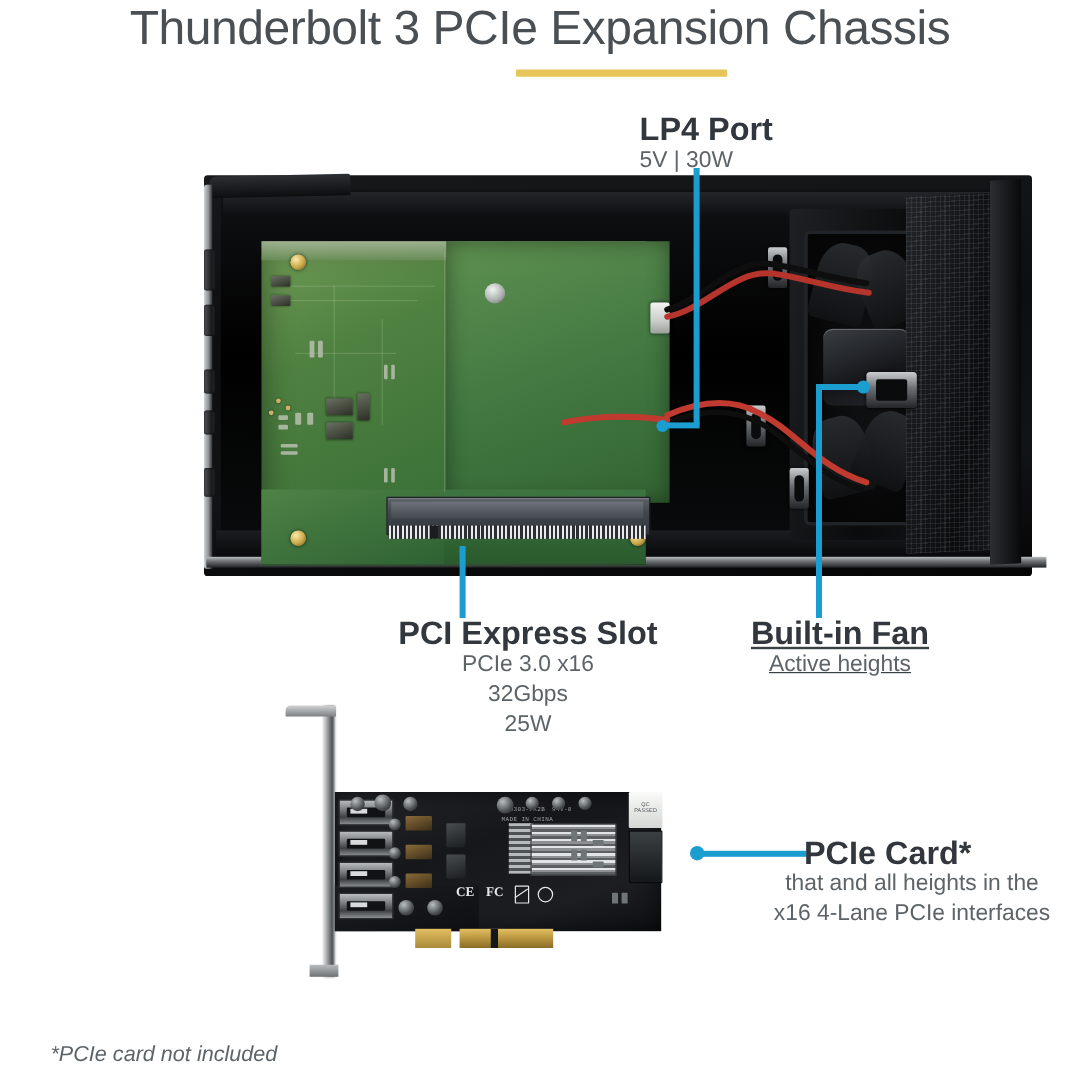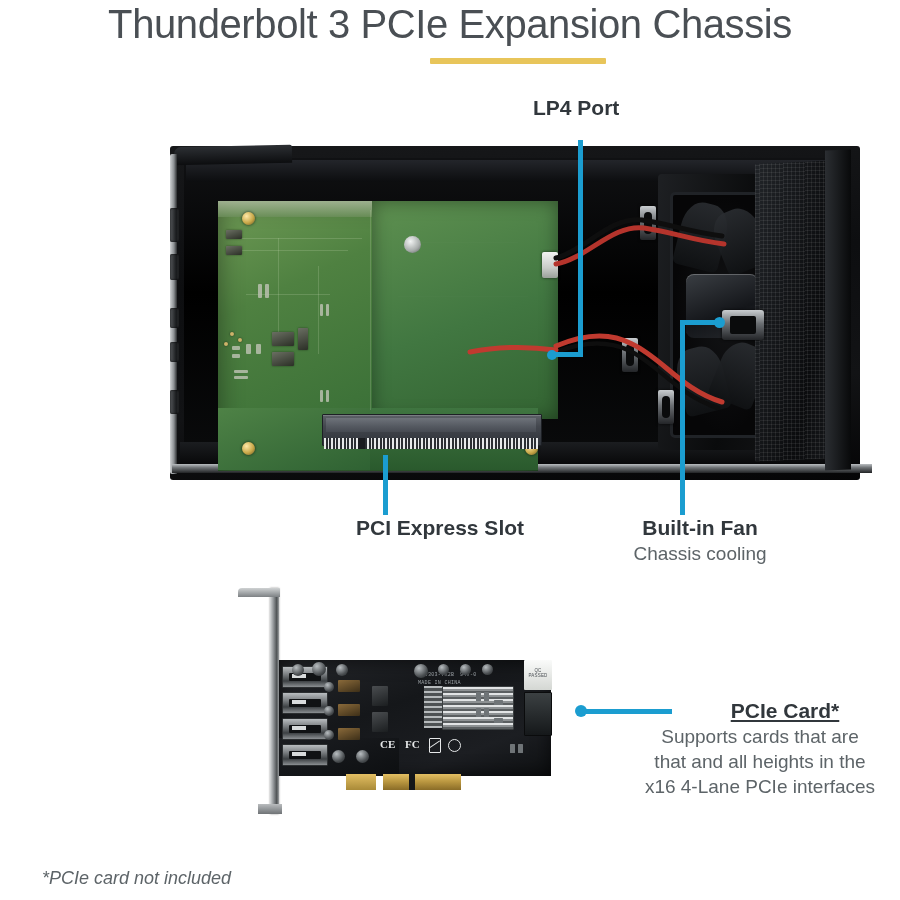--- a/index.html
+++ b/index.html
@@ -7,28 +7,28 @@
        font-family:"Liberation Sans","DejaVu Sans",sans-serif;color:#3b4044;}
   .abs{position:absolute;}
 
   
   #page-title{left:0;top:2px;width:900px;text-align:center;
       font-size:40px;font-weight:400;letter-spacing:-0.4px;color:#4a4f54;
       white-space:nowrap;}
   #title-underline{left:430px;top:58px;width:176px;height:6px;border-radius:1px;}
 
   
-  .callout-title{font-size:21px;font-weight:700;color:#31373c;line-height:26px;}
+  .callout-title{font-size:27px;font-weight:700;color:#31373c;line-height:26px;}
   .callout-sub{font-size:19px;font-weight:400;color:#5d6468;line-height:25px;}
   .c-left{text-align:left;}
   .c-center{text-align:center;}
 
   #lp4-block{left:533px;top:95px;width:230px;}
   #slot-block{left:240px;top:515px;width:400px;}
-  #fan-block{left:560px;top:515px;width:280px;}
+  #fan-block{left:560px;top:515px;width:280px;text-decoration:underline;}
   #card-block{left:620px;top:698px;width:280px;}
   #footnote{left:42px;top:868px;font-size:18px;font-style:italic;color:#5d6468;}
 
   
   .lead{background:#1b9dd0;}
   .dot{border-radius:50%;background:#1b9dd0;}
   #lead-lp4-v{left:578px;top:140px;width:5px;height:214px;}
   #lead-lp4-h{left:552px;top:352px;width:31px;height:5px;}
   #lead-lp4-dot{left:547px;top:350px;width:10px;height:10px;}
 
@@ -368,31 +368,34 @@
 
 <div class="abs lead" id="lead-fan-h" style="background: rgb(27, 157, 208);"></div>
 <div class="abs dot" id="lead-fan-dot" style="background: rgb(27, 157, 208);"></div>
 <div class="abs lead" id="lead-fan-v" style="background: rgb(27, 157, 208);"></div>
 
 <div class="abs lead" id="lead-card-h" style="background: rgb(27, 157, 208);"></div>
 <div class="abs dot" id="lead-card-dot" style="background: rgb(27, 157, 208);"></div>
 
 <div class="abs c-left" id="lp4-block">
   <div class="callout-title">LP4 Port</div>
+  <div class="callout-sub">5V | 30W</div>
 </div>
 
 <div class="abs c-center" id="slot-block">
   <div class="callout-title">PCI Express Slot</div>
+  <div class="callout-sub">PCIe 3.0 x16</div>
+  <div class="callout-sub">32Gbps</div>
+  <div class="callout-sub">25W</div>
 </div>
 
 <div class="abs c-center" id="fan-block">
   <div class="callout-title">Built-in Fan</div>
-  <div class="callout-sub">Chassis cooling</div>
+  <div class="callout-sub">Active heights</div>
 </div>
 
 <div class="abs c-center" id="card-block">
-  <div class="callout-title" style="text-align:center;padding-left:50px;text-decoration:underline;">PCIe Card*</div>
-  <div class="callout-sub">Supports cards that are</div>
+  <div class="callout-title" style="text-align:left;padding-left:50px;">PCIe Card*</div>
   <div class="callout-sub">that and all heights in the</div>
   <div class="callout-sub">x16 4-Lane PCIe interfaces</div>
 </div>
 
 <div class="abs" id="footnote">*PCIe card not included</div>
 
 </body></html>

